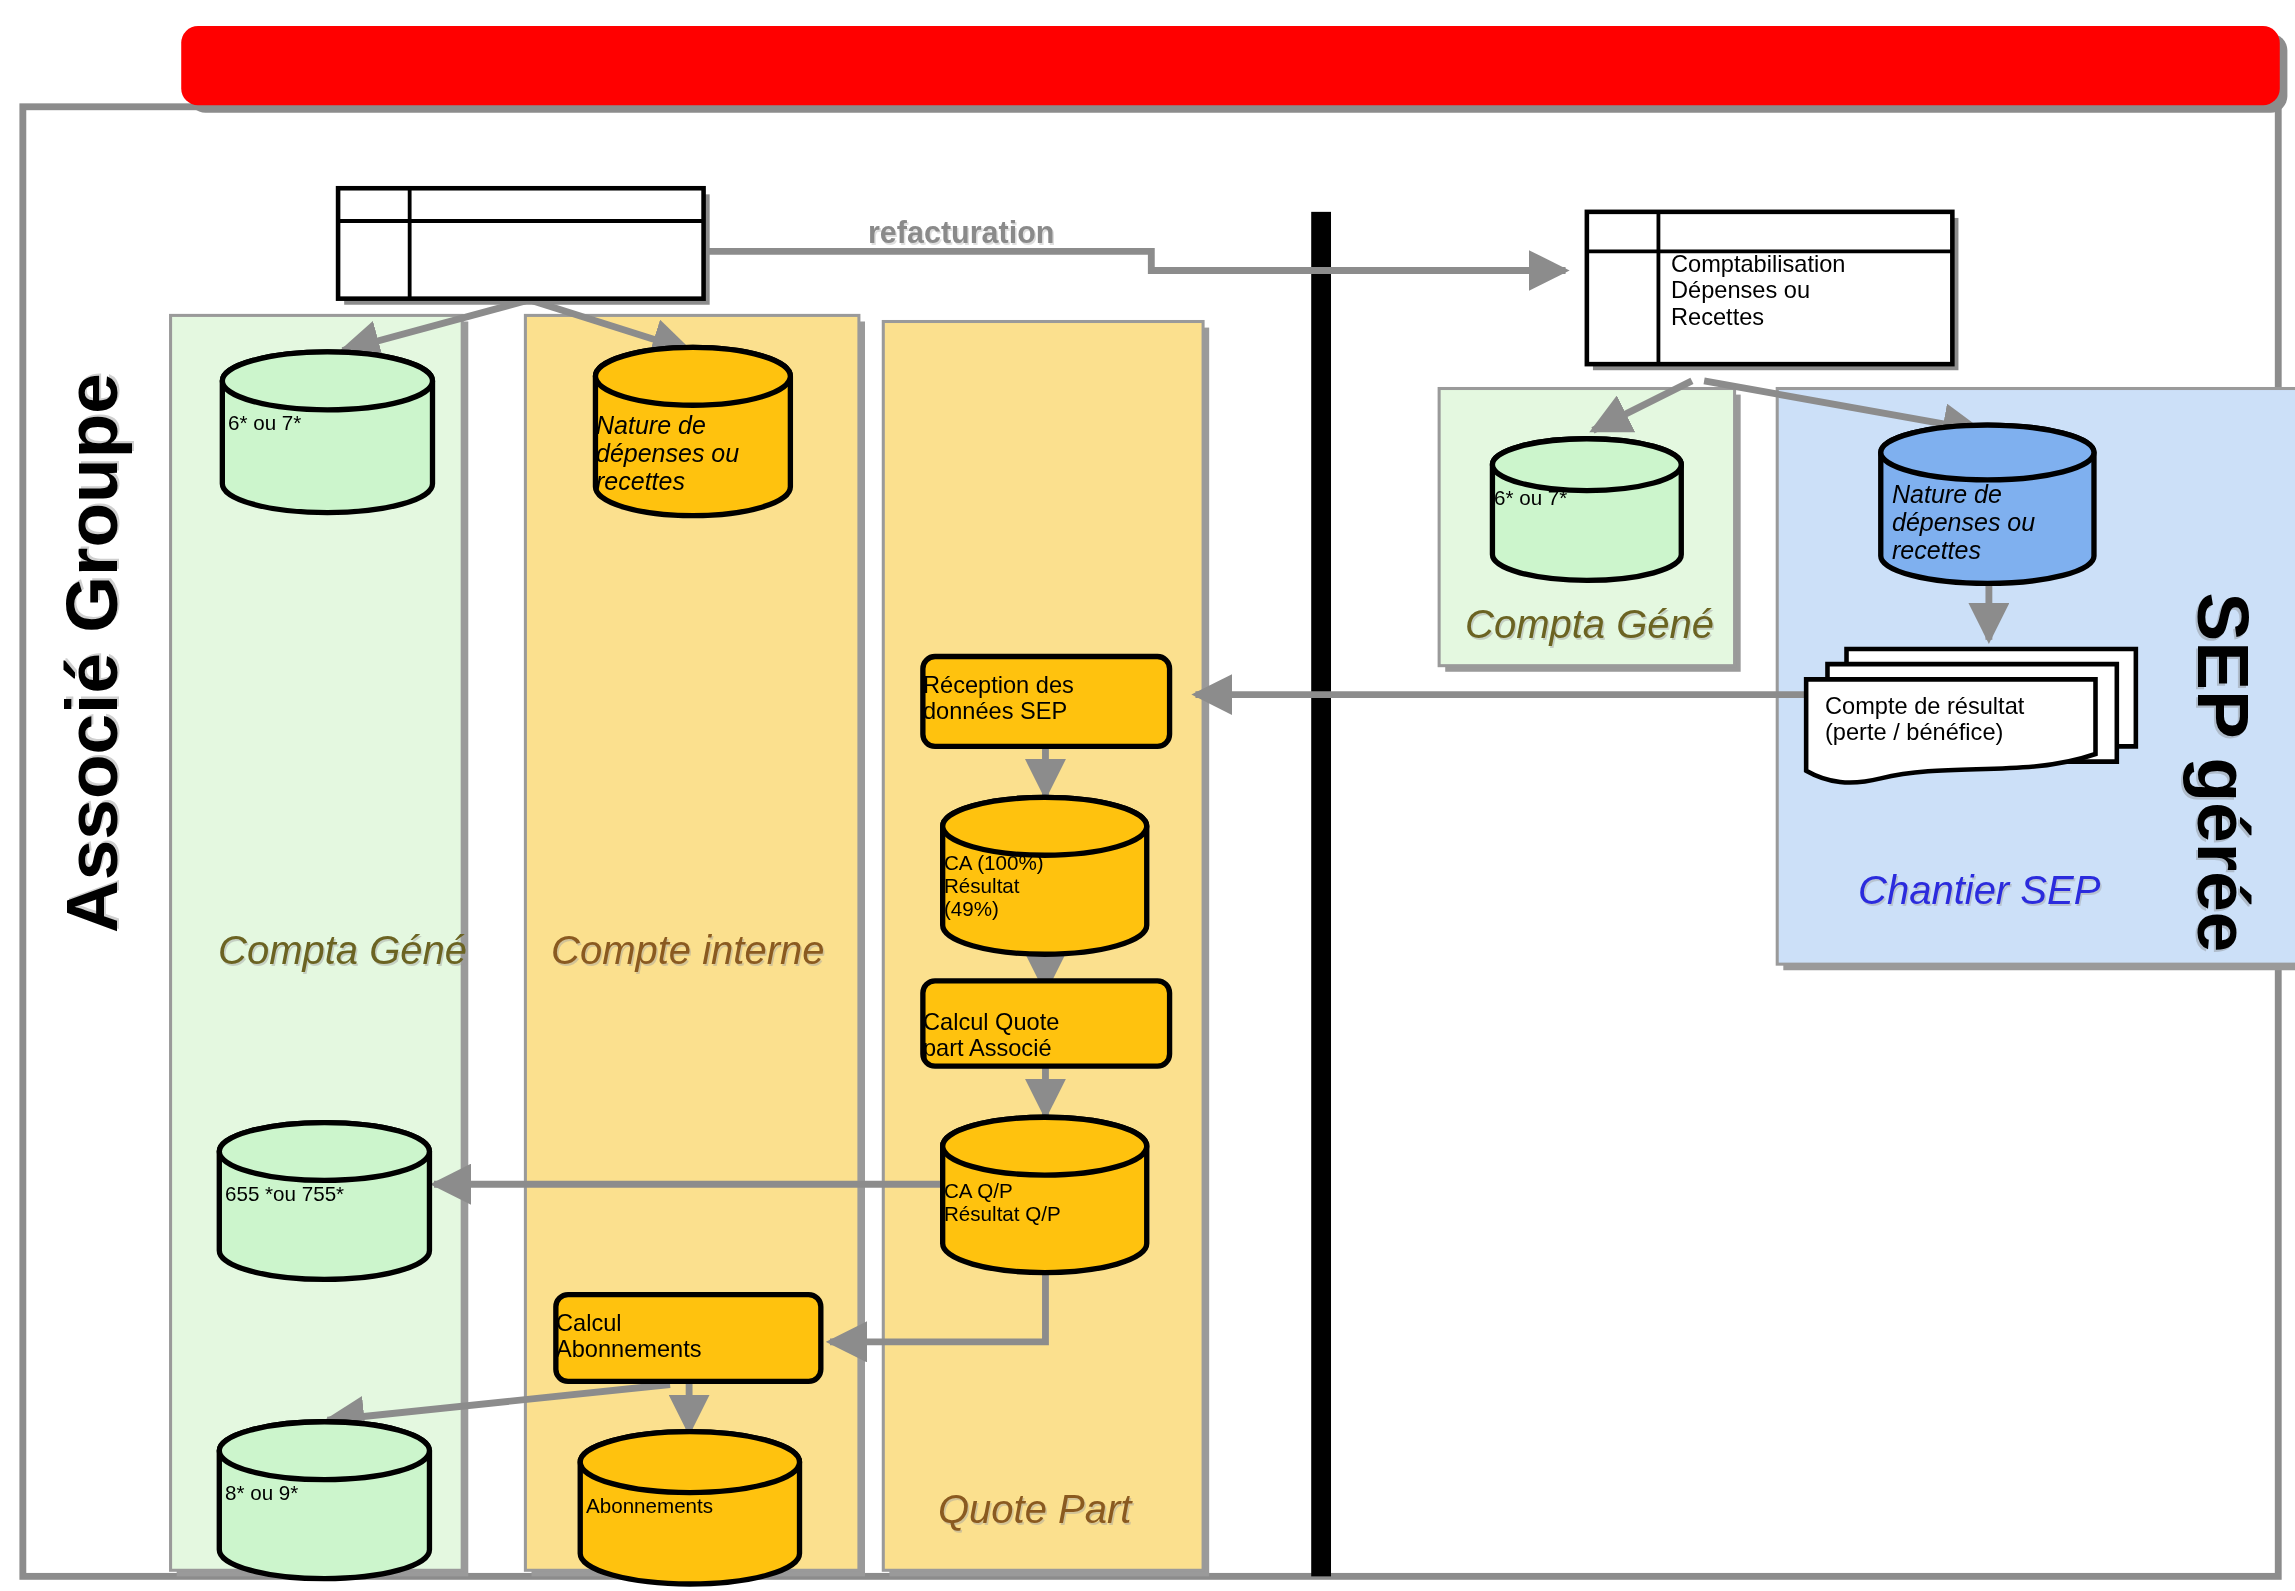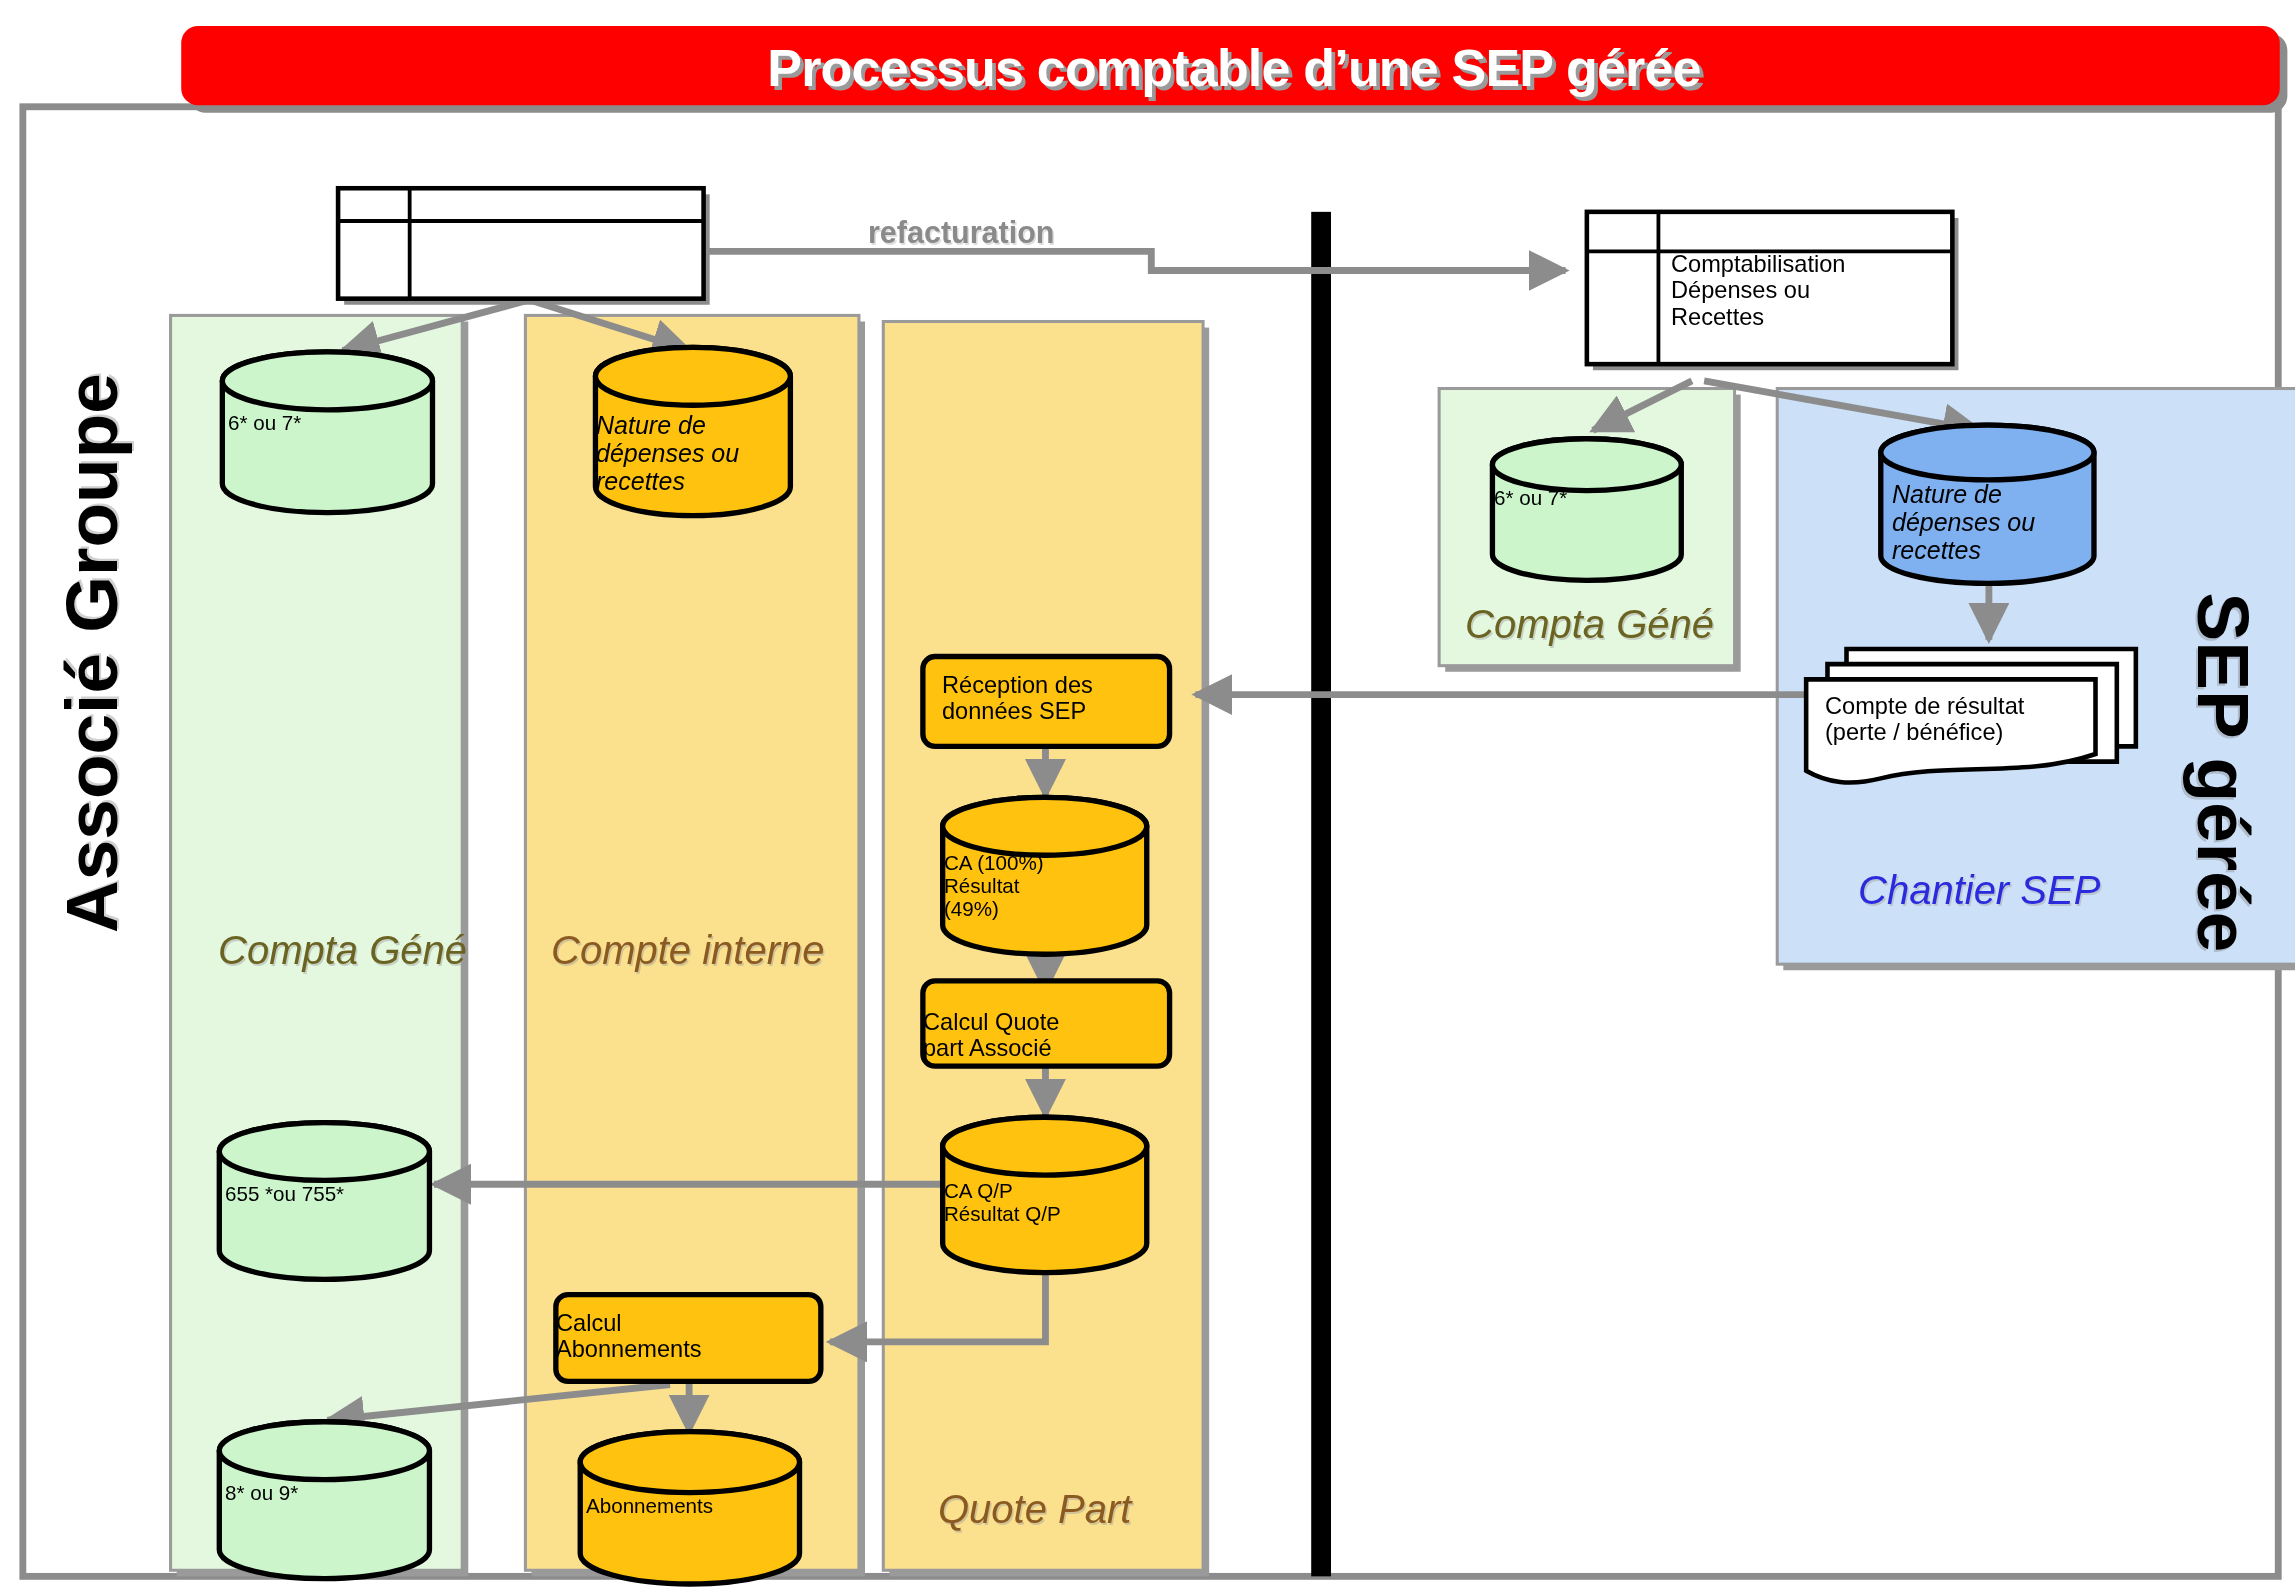--- a/index.html
+++ b/index.html
@@ -189,21 +189,20 @@
 
     <g>
       <path d="M 2425,852 L 2805,852 L 2805,980 L 2425,980 z" fill="#ffffff" stroke="#000000" stroke-width="6"></path>
       <path d="M 2400,872 L 2780,872 L 2780,1000 L 2400,1000 z" fill="#ffffff" stroke="#000000" stroke-width="6"></path>
       <path d="M 2372,892 L 2752,892 L 2752,990
                C 2660,1022 2560,1000 2470,1022
                C 2430,1032 2400,1028 2372,1012 z" fill="#ffffff" stroke="#000000" stroke-width="6"></path>
     </g>
   </svg>
 
-  <div class="banner-title">Processus comptable d’une SEP gérée</div>
 
   <div class="side-label" id="label-associe">Associé Groupe</div>
   <div class="side-label" id="label-sep">SEP gérée</div>
 
   <div class="edge-label" style="left:868px;top:215px;">refacturation</div>
 
   <div class="band-label olive" style="left:218px;top:928px;">Compta Géné</div>
   <div class="band-label brown" style="left:551px;top:928px;">Compte interne</div>
   <div class="band-label brown" style="left:938px;top:1487px;">Quote Part</div>
   <div class="band-label olive" style="left:1465px;top:602px;">Compta Géné</div>
@@ -212,21 +211,21 @@
 
   <div class="lbl node-txt" style="left:1671px;top:251px;width:289px;text-align:left;">Comptabilisation
 Dépenses ou
 Recettes</div>
 
   <div class="lbl cyl-txt" style="left:228px;top:411px;width:198px;">6* ou 7*</div>
   <div class="lbl small-cyl-txt" style="left:596px;top:411px;width:195px;">Nature de
 dépenses ou
 recettes</div>
 
-  <div class="lbl node-txt" style="left:942px;top:672px;width:247px;">Réception des
+  <div class="lbl node-txt" style="left:923px;top:672px;width:247px;">Réception des
 données SEP</div>
 
   <div class="lbl cyl-txt" style="left:944px;top:851px;width:203px;">CA (100%)
 Résultat
 (49%)</div>
 
   <div class="lbl node-txt" style="left:923px;top:1009px;width:247px;">Calcul Quote
 part Associé</div>
 
   <div class="lbl cyl-txt" style="left:944px;top:1179px;width:203px;">CA Q/P

